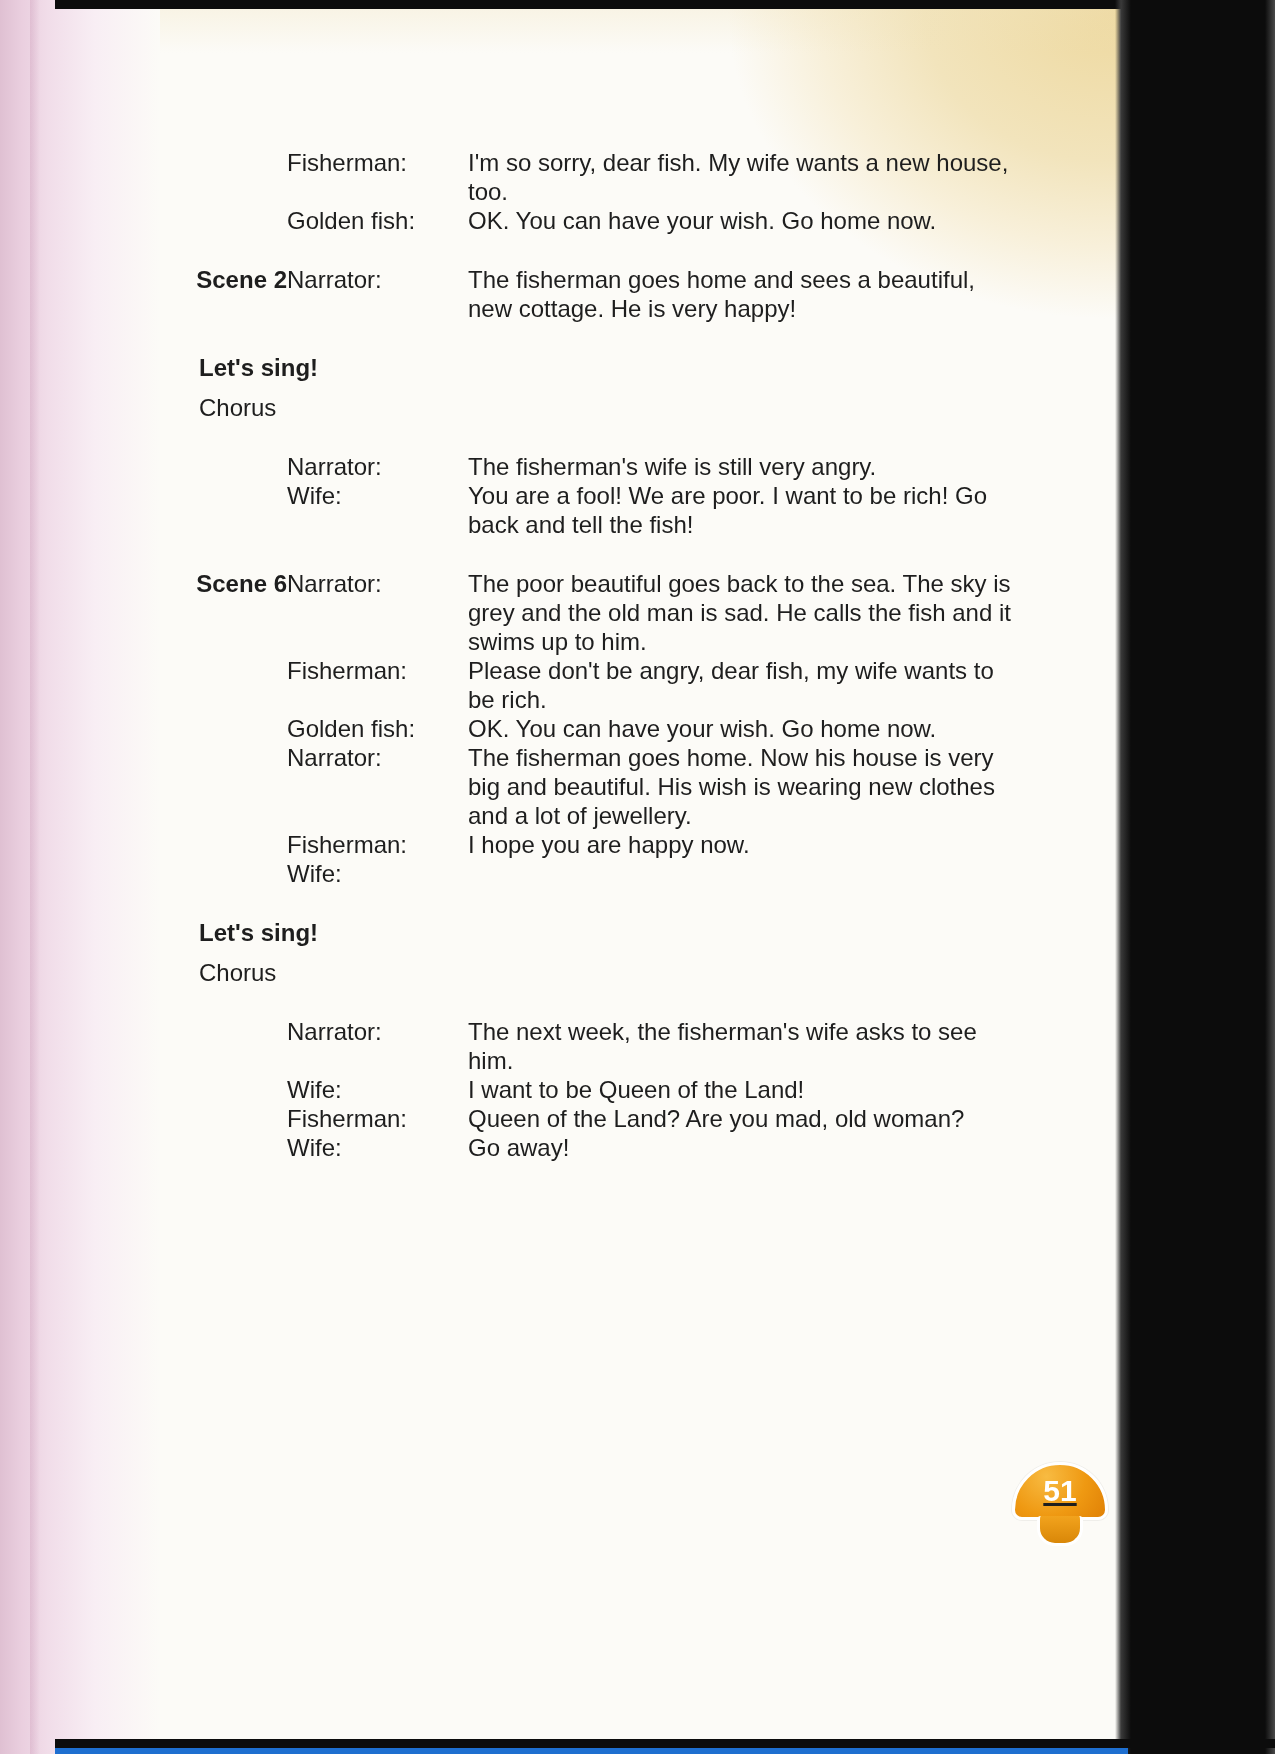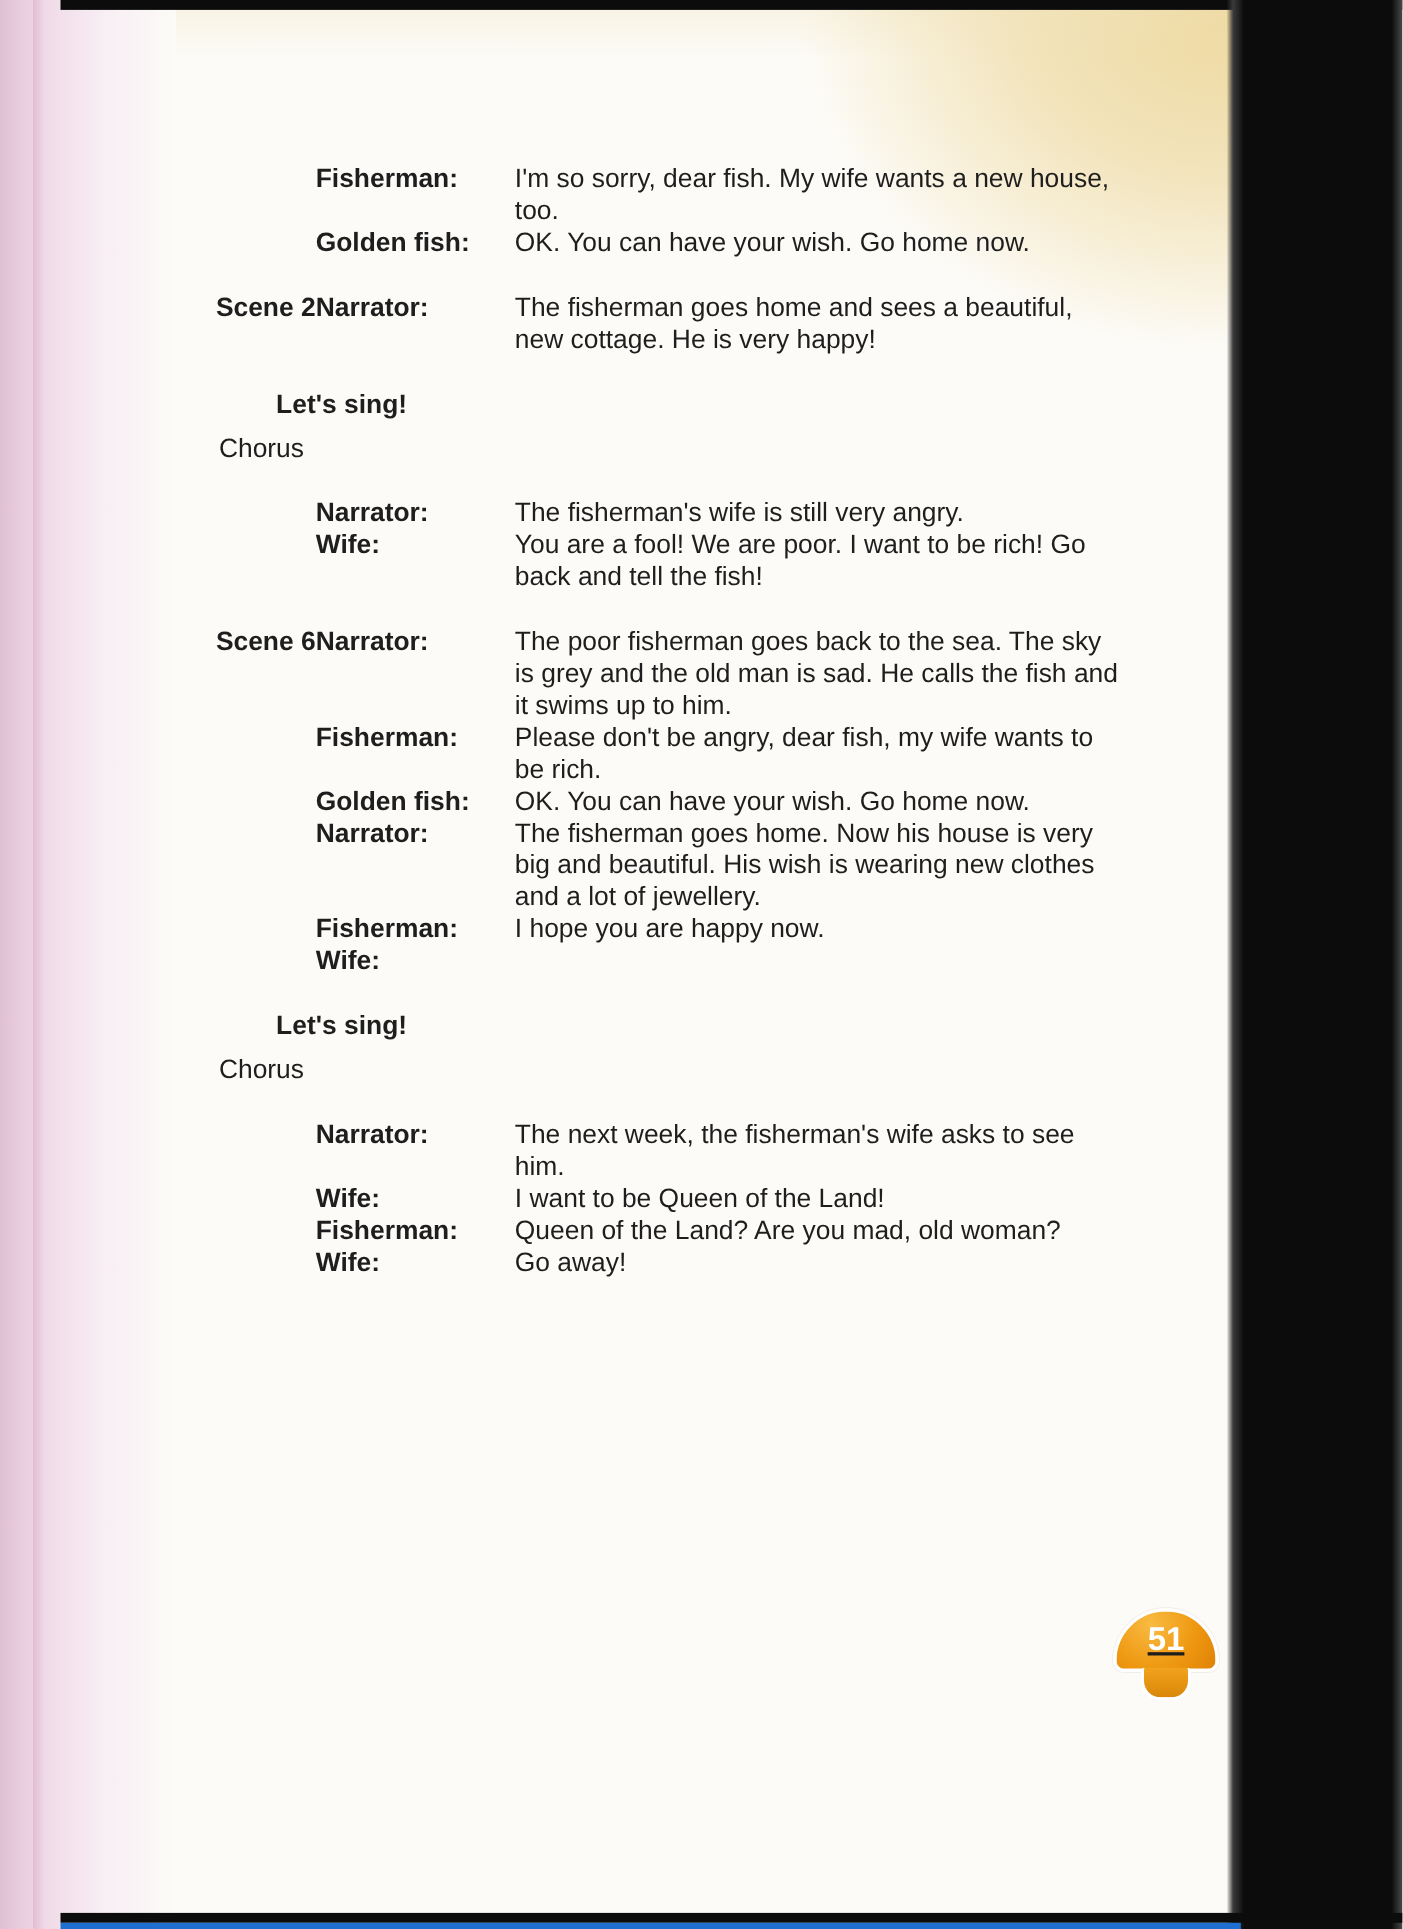--- a/index.html
+++ b/index.html
@@ -60,23 +60,23 @@
     font-size:24px;line-height:29px;
   }
   .group{margin-top:30px;}
   .group:first-child{margin-top:0;}
   .row{
     display:grid;
     grid-template-columns:152px 181px 552px;
     align-items:start;
   }
   .cell.scene{font-weight:bold;text-align:right;}
-  .cell.speaker{font-weight:bold;}
+  .cell.speaker{font-weight:normal;}
   .cell.text{}
-  .sing-title{font-weight:bold;margin-left:116px;margin-bottom:11px;}
+  .sing-title{font-weight:bold;margin-left:64px;margin-bottom:11px;}
   .sing-sub{margin-left:64px;}
   
   .badge{
     position:absolute;left:1012px;top:1462px;width:96px;height:88px;z-index:2;text-decoration:underline;
   }
   .badge .cap{
     width:96px;height:58px;
     border-radius:48px 48px 10px 10px;
     background:radial-gradient(circle at 35% 22%, #f8bb42 0%, var(--badge-orange) 55%, #e08106 100%);
     border:3px solid #fff;
@@ -138,21 +138,21 @@
       <div class="row">
         <div class="cell scene"></div>
         <div class="cell speaker">Wife:</div>
         <div class="cell text">You are a fool! We are poor. I want to be rich! Go back and tell the fish!</div>
       </div>
     </div>
     <div class="group">
       <div class="row">
         <div class="cell scene">Scene 6</div>
         <div class="cell speaker">Narrator:</div>
-        <div class="cell text">The poor fisherman goes back to the sea. The sky is grey and the old man is sad. He calls the fish and it swims up to him.</div>
+        <div class="cell text">The poor beautiful goes back to the sea. The sky is grey and the old man is sad. He calls the fish and it swims up to him.</div>
       </div>
       <div class="row">
         <div class="cell scene"></div>
         <div class="cell speaker">Fisherman:</div>
         <div class="cell text">Please don't be angry, dear fish, my wife wants to be rich.</div>
       </div>
       <div class="row">
         <div class="cell scene"></div>
         <div class="cell speaker">Golden fish:</div>
         <div class="cell text">OK. You can have your wish. Go home now.</div>

